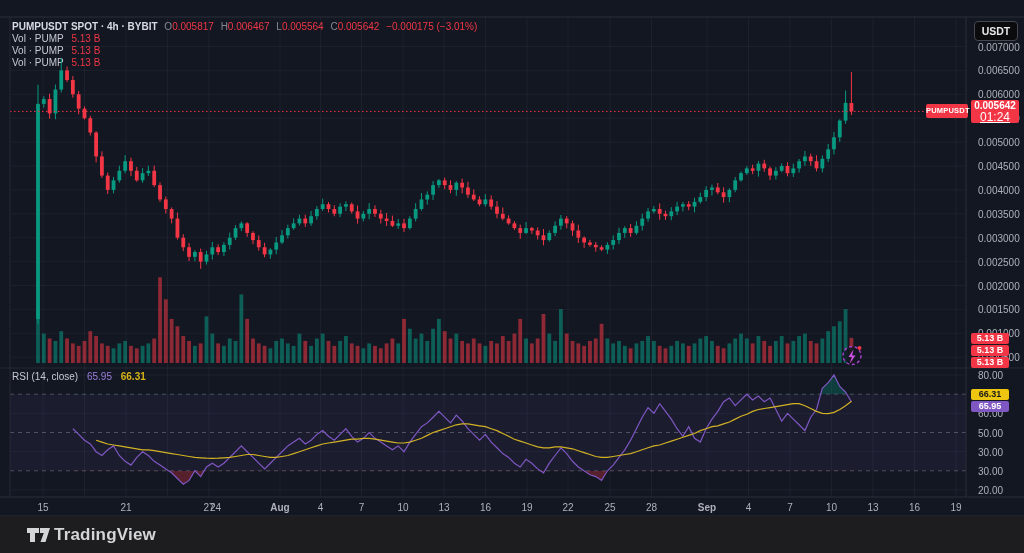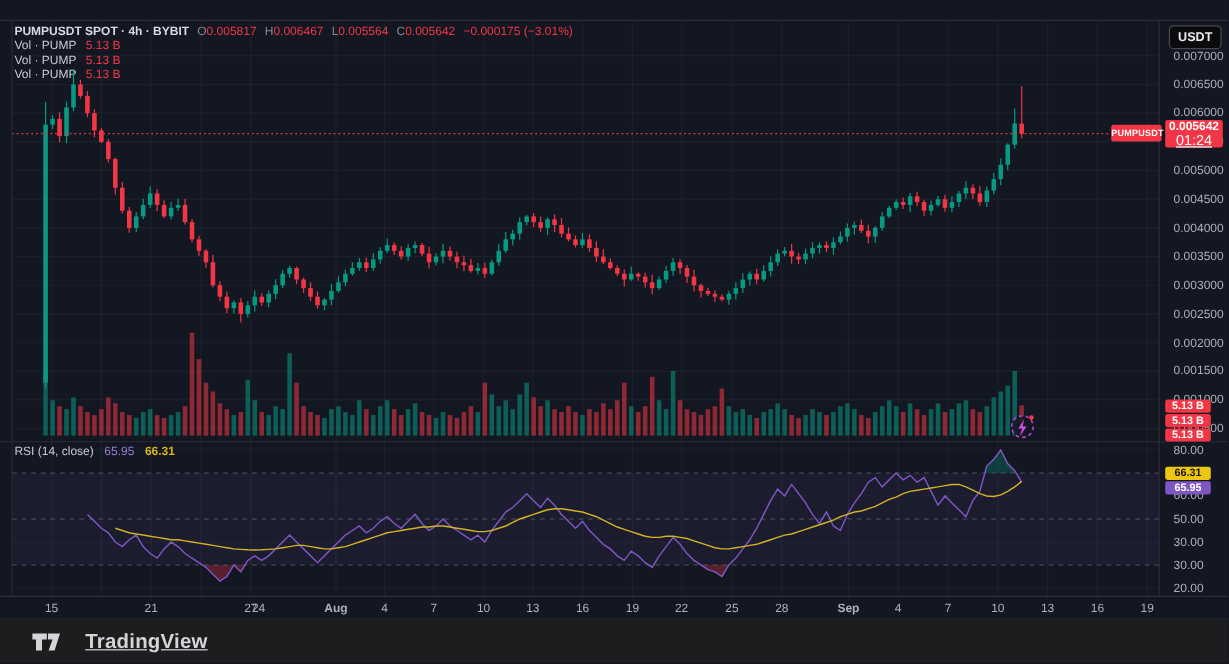--- a/index.html
+++ b/index.html
@@ -31,21 +31,21 @@
   .vol-badge{left:971px;width:38px;height:11.5px;font-size:9px;line-height:11.5px;}
   .price-badge{left:971px;top:100px;width:48px;height:23px;font-size:10px;line-height:11.5px;}
   .price-badge .cd{font-size:12px;font-weight:400;text-decoration:underline;}
   .sym-tag{left:926px;top:104px;width:42px;height:14px;font-size:7.5px;line-height:14px;letter-spacing:.2px;}
   .rsi-badge{left:971px;width:38px;height:11.5px;font-size:9px;line-height:11.5px;}
   .rsi-badge.yellow{background:#efc60f;color:#16181d;top:388.5px;}
   .rsi-badge.purple{background:#7e57c2;top:400.5px;}
   .footer{position:absolute;left:0;top:516px;width:1024px;height:37px;background:#1d1d20;z-index:5;
           display:flex;align-items:center;}
   .footer svg{margin-left:26px;}
-  .footer .brand{margin-left:19px;font-size:17px;font-weight:700;color:#d4d5d7;letter-spacing:.2px;text-decoration:underline;}
+  .footer .brand{margin-left:2px;font-size:17px;font-weight:700;color:#d4d5d7;letter-spacing:.2px;}
 </style>
 </head>
 <body>
 
 <div id="app">
 
   <svg id="chart-svg" width="1024" height="553">
       <line x1="43" x2="43" y1="17" y2="497" stroke="rgba(170,180,210,0.06)" stroke-width="1"></line>
       <line x1="84.5" x2="84.5" y1="17" y2="497" stroke="rgba(170,180,210,0.06)" stroke-width="1"></line>
       <line x1="126" x2="126" y1="17" y2="497" stroke="rgba(170,180,210,0.06)" stroke-width="1"></line>

